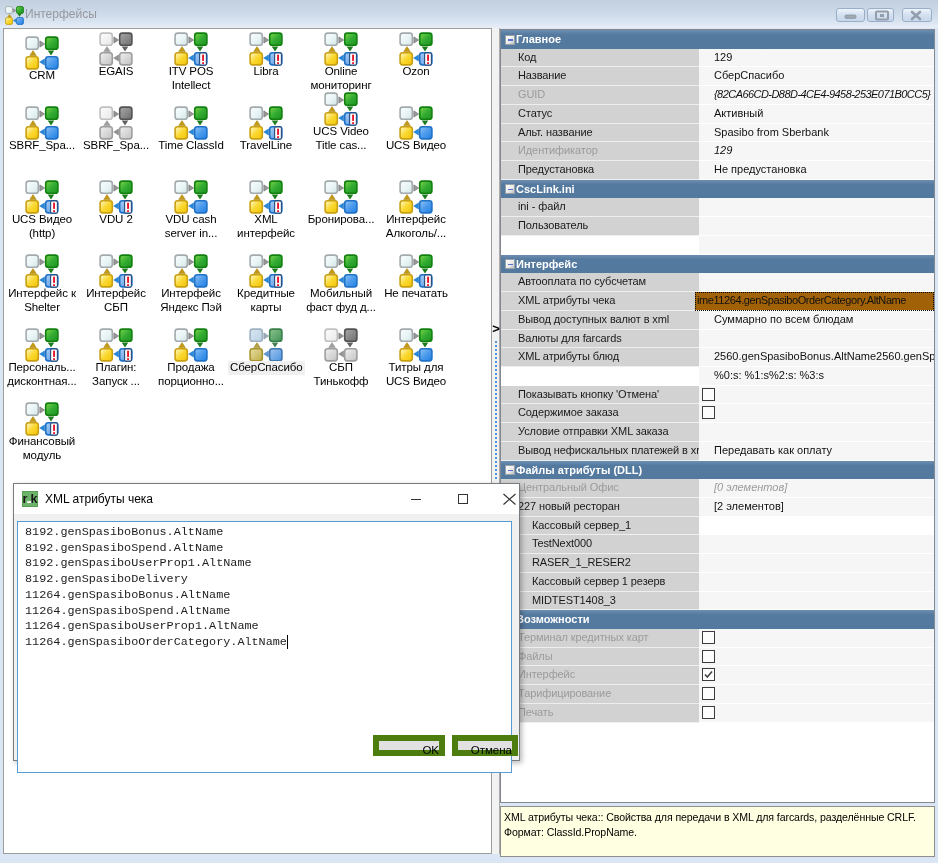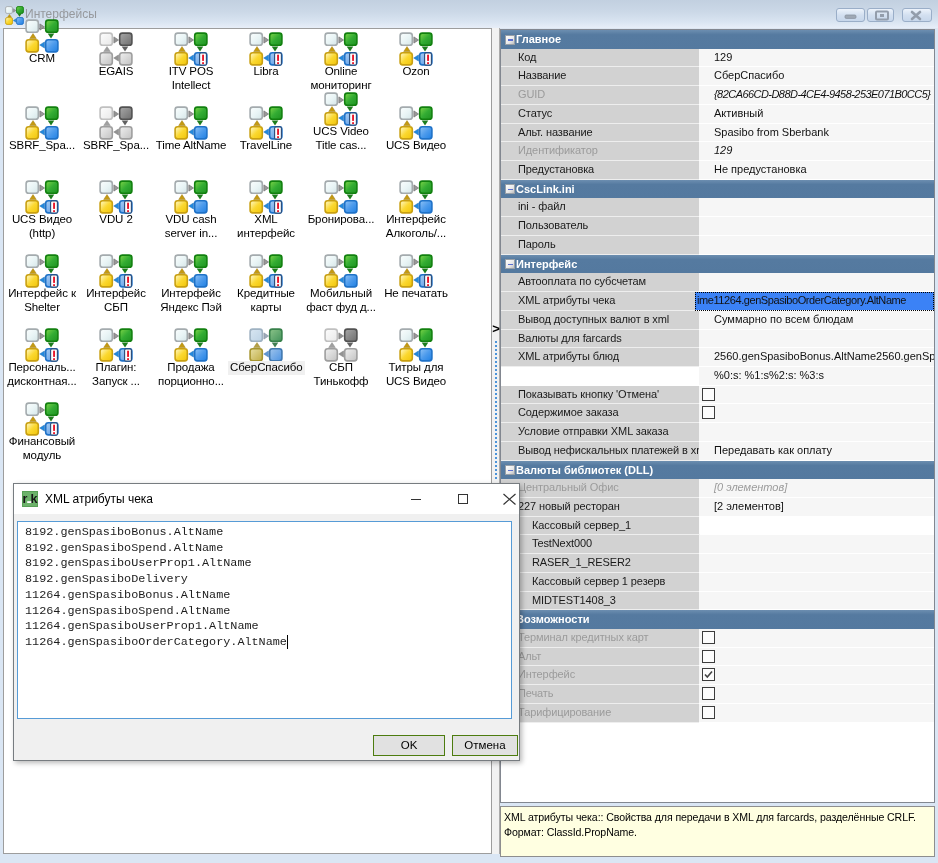--- a/index.html
+++ b/index.html
@@ -31,33 +31,33 @@
 .r{position:relative;height:18.72px}
 .l{position:absolute;left:0;top:0;bottom:0;width:199px;background:#D2D2D2;border-bottom:1px solid #EEE;border-right:1px solid #FCFCFC;box-sizing:border-box;
  line-height:17.5px;padding-left:17px;white-space:nowrap;overflow:hidden;color:#1A1A1A;letter-spacing:-0.1px}
 .l2{padding-left:31px}
 .lg{color:#9B9B9B}
 .v{position:absolute;left:198px;right:0;top:0;bottom:0;background:#F6F6F6;border-bottom:1px solid #FFF;box-sizing:border-box;
  line-height:17.5px;padding-left:15px;white-space:nowrap;overflow:hidden;color:#111}
 .vi{font-style:italic}
 .vg{color:#9B9B9B}
 .cb{position:absolute;left:3px;top:2px;width:13px;height:13px;background:#FCFCFC;border:1px solid #3C3C3C;box-sizing:border-box}
-.vfoc{background:#3b82f6;left:194px;outline:1px dotted #000;outline-offset:-1px;padding-left:2px}
+.vfoc{background:#a16207;left:194px;outline:1px dotted #000;outline-offset:-1px;padding-left:2px}
 
 #help{left:500px;top:806px;width:435px;height:51px;background:#FFFFE1;border:1px solid #8E8E8E;box-sizing:border-box;
  font-size:10.6px;letter-spacing:-0.1px;line-height:15.2px;color:#000;padding:3px 3px;white-space:nowrap}
 
 #dlg{left:13px;top:483px;width:507px;height:278px;background:#F0F0F0;border:1px solid #777C80;box-sizing:border-box;
  box-shadow:2px 2px 5px rgba(0,0,0,0.28)}
 #dtitle{position:absolute;left:0;top:0;right:0;height:30px;background:#fff}
 #dtext{position:absolute;left:31px;top:8px;font-size:12px;color:#000}
-#dta{position:absolute;left:3px;top:37px;width:495px;height:198px;background:#fff;border:1px solid #569BD6;box-sizing:border-box;
+#dta{position:absolute;left:3px;top:37px;width:495px;height:252px;background:#fff;border:1px solid #569BD6;box-sizing:border-box;
  font-family:"Liberation Mono",monospace;font-size:11.8px;line-height:15.72px;color:#1C1C1C;padding:3px 0 0 7px}
-.dbtn{position:absolute;height:21px;background:#E1E1E1;border:1px solid #4d7c0f;box-sizing:border-box;
- font-size:11.5px;text-align:center;line-height:19px;color:#000}
+.dbtn{position:absolute;height:21px;background:#E1E1E1;border:6px solid #4d7c0f;box-sizing:border-box;
+ font-size:11.5px;text-align:right;line-height:19px;color:#000}
 </style></head>
 <body>
 <svg width="0" height="0" style="position:absolute">
     <defs>
 <linearGradient id="gw" x1="0" y1="0" x2="1" y2="1">
         <stop offset="0" stop-color="#FBFEFE"></stop>
         <stop offset="0.55" stop-color="#E8F4F5"></stop>
         <stop offset="1" stop-color="#D5E5E7"></stop>
       </linearGradient>
 <linearGradient id="gg" x1="0" y1="0" x2="1" y2="1">
@@ -172,21 +172,21 @@
  <rect x="9" y="7" width="11" height="3.4" rx="1.2" fill="#9FA9B5" stroke="#8A94A2" stroke-width="0.8"></rect>
  <rect x="40" y="3.5" width="12" height="8" rx="1" fill="none" stroke="#939DAB" stroke-width="2"></rect>
  <rect x="44" y="6" width="4" height="3" fill="#939DAB"></rect>
  <path d="M76 4 L84 11 M84 4 L76 11" stroke="#939DAB" stroke-width="2.6" stroke-linecap="round"></path>
 </svg>
 
 <div class="abs" id="lpanel"></div>
 <div class="abs" id="split"></div>
 <div class="abs" id="sparr">˃</div>
 <div class="abs" id="sdots"></div>
-<div class="it" style="left:4px;top:19px">
+<div class="it" style="left:4px;top:36px">
     <svg class="ic" viewBox="0 0 34 34">
       <use href="#icoB"></use>
     </svg>
     <div class="lb">CRM</div>
   </div>
 <div class="it" style="left:78px;top:32px">
     <svg class="ic" viewBox="0 0 34 34">
       <use href="#icoG"></use>
     </svg>
     <div class="lb">EGAIS</div>
@@ -224,21 +224,21 @@
 <div class="it" style="left:78px;top:106px">
     <svg class="ic" viewBox="0 0 34 34">
       <use href="#icoG"></use>
     </svg>
     <div class="lb">SBRF_Spa...</div>
   </div>
 <div class="it" style="left:153px;top:106px">
     <svg class="ic" viewBox="0 0 34 34">
       <use href="#icoB"></use>
     </svg>
-    <div class="lb">Time AltName</div>
+    <div class="lb">Time ClassId</div>
   </div>
 <div class="it" style="left:228px;top:106px">
     <svg class="ic" viewBox="0 0 34 34">
       <use href="#icoE"></use>
     </svg>
     <div class="lb">TravelLine</div>
   </div>
 <div class="it" style="left:303px;top:92px">
     <svg class="ic" viewBox="0 0 34 34">
       <use href="#icoE"></use>
@@ -398,21 +398,20 @@
 <div class="h"><span class="hb"></span><span class="ht">CscLink.ini</span></div>
 <div class="r">
       <div class="l">ini - файл</div>
       <div class="v"></div>
     </div>
 <div class="r">
       <div class="l">Пользователь</div>
       <div class="v"></div>
     </div>
 <div class="r">
-      <div class="l">Пароль</div>
       <div class="v"></div>
     </div>
 <div class="h"><span class="hb"></span><span class="ht">Интерфейс</span></div>
 <div class="r">
       <div class="l">Автооплата по субсчетам</div>
       <div class="v"></div>
     </div>
 <div class="r">
       <div class="l">XML атрибуты чека</div>
       <div class="v vfoc" style="letter-spacing:-0.42px">ime11264.genSpasiboOrderCategory.AltName</div>
@@ -445,21 +444,21 @@
       </div>
     </div>
 <div class="r">
       <div class="l">Условие отправки XML заказа</div>
       <div class="v"></div>
     </div>
 <div class="r">
       <div class="l">Вывод нефискальных платежей в xml</div>
       <div class="v">Передавать как оплату</div>
     </div>
-<div class="h"><span class="hb"></span><span class="ht">Валюты библиотек (DLL)</span></div>
+<div class="h"><span class="hb"></span><span class="ht">Файлы атрибуты (DLL)</span></div>
 <div class="r">
       <div class="l lg">Центральный Офис</div>
       <div class="v vi vg">[0 элементов]</div>
     </div>
 <div class="r">
       <div class="l">227 новый ресторан</div>
       <div class="v">[2 элементов]</div>
     </div>
 <div class="r">
       <div class="l l2">Кассовый сервер_1</div>
@@ -481,43 +480,43 @@
       <div class="v"></div>
     </div>
 <div class="h"><span class="hb"></span><span class="ht">Возможности</span></div>
 <div class="r">
       <div class="l lg">Терминал кредитных карт</div>
       <div class="v">
         <span class="cb"></span>
       </div>
     </div>
 <div class="r">
-      <div class="l lg">Альт</div>
+      <div class="l lg">Файлы</div>
       <div class="v">
         <span class="cb"></span>
       </div>
     </div>
 <div class="r">
       <div class="l lg">Интерфейс</div>
       <div class="v">
         <span class="cb">
           <svg width="11" height="11" viewBox="0 0 11 11" style="position:absolute;left:0;top:0">
             <path d="M2 5.5 L4.3 8 L9 2.5" fill="none" stroke="#444" stroke-width="1.6"></path>
           </svg>
         </span>
       </div>
     </div>
 <div class="r">
+      <div class="l lg">Тарифицирование</div>
+      <div class="v">
+        <span class="cb"></span>
+      </div>
+    </div>
+<div class="r">
       <div class="l lg">Печать</div>
-      <div class="v">
-        <span class="cb"></span>
-      </div>
-    </div>
-<div class="r">
-      <div class="l lg">Тарифицирование</div>
       <div class="v">
         <span class="cb"></span>
       </div>
     </div>
   </div>
 <div class="abs" id="help">XML атрибуты чека:: Свойства для передачи в XML для farcards, разделённые CRLF.<br>Формат: ClassId.PropName.</div>
 <div class="abs" id="dlg">
 <div id="dtitle"></div>
 <svg style="position:absolute;left:8px;top:7px" width="16" height="16" viewBox="0 0 16 16">
  <rect x="0.5" y="0.5" width="15" height="15" fill="#6CB26A" stroke="#58a056" stroke-width="1"></rect>

